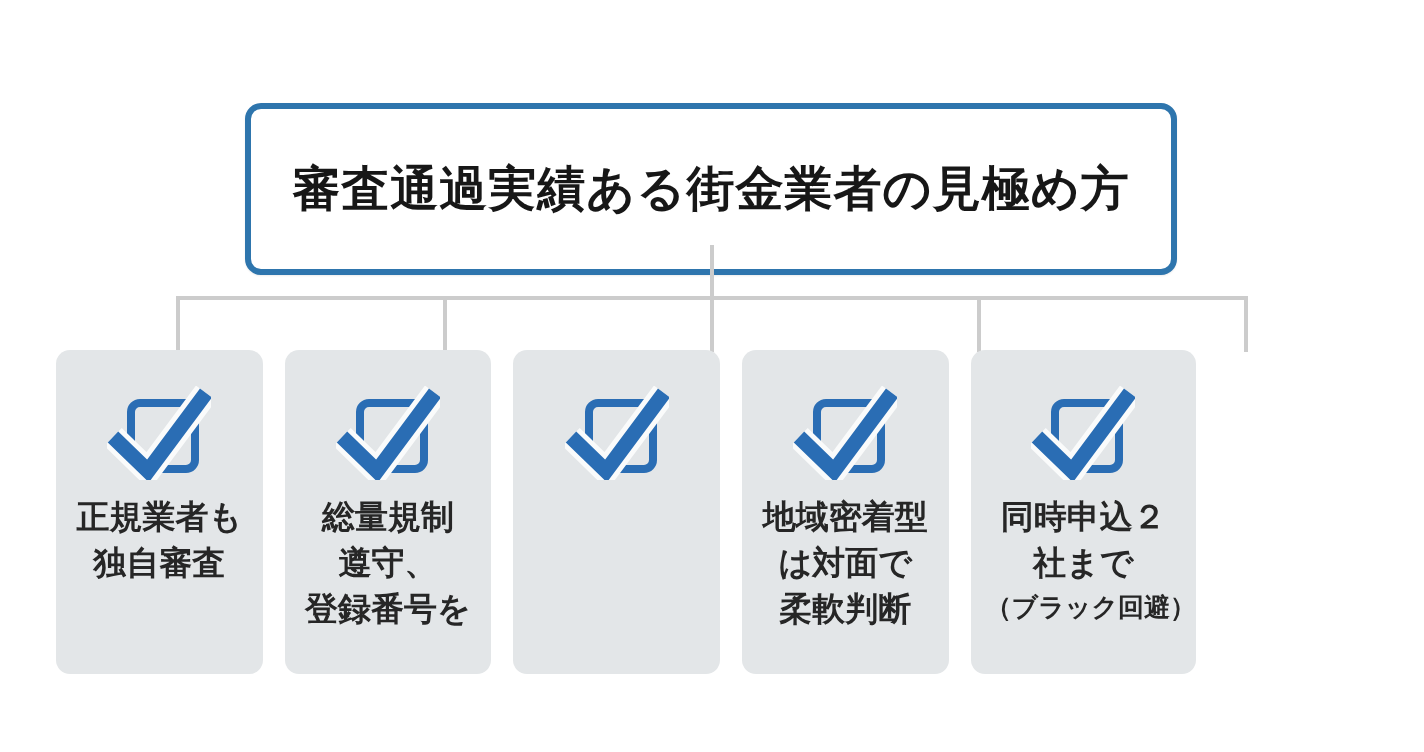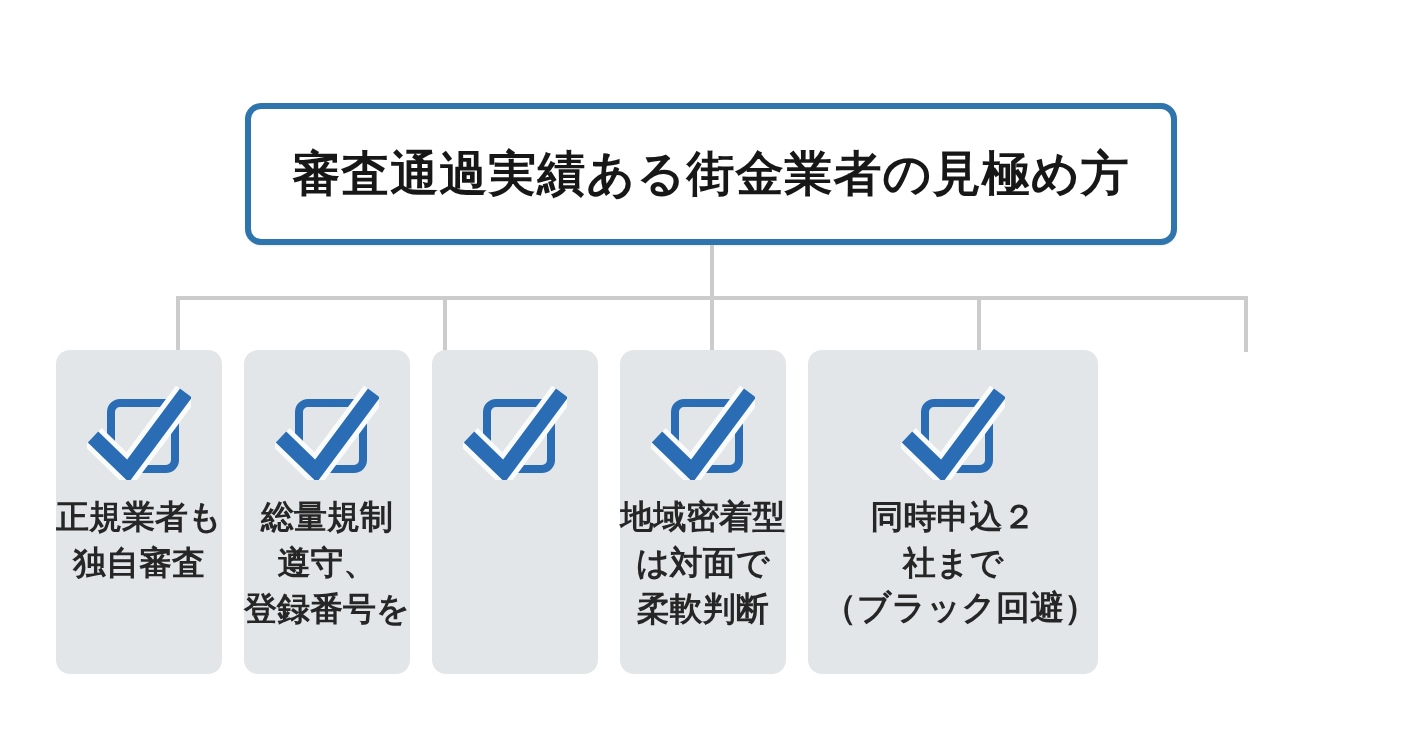--- a/index.html
+++ b/index.html
@@ -2,53 +2,53 @@
 <html><head>
 <meta charset="utf-8">
 <style>
   html, body { margin:0; padding:0; background:#ffffff; }
   .canvas {
     position:relative; width:1424px; height:752px; overflow:hidden;
     background:#ffffff;
     font-family:"Liberation Sans","DejaVu Sans",sans-serif;
   }
   .title-box {
-    position:absolute; left:245px; top:103px; width:932px; height:142px;
+    position:absolute; left:245px; top:103px; width:932px; height:172px;
     box-sizing:border-box; background:#ffffff;
     border:6px solid #2e75ad; border-radius:16px;
     display:flex; align-items:center; justify-content:center;
     box-shadow:0 1px 2px rgba(0,0,0,0.08);
   }
   .title-text {
     font-size:48px; font-weight:bold; color:#171717; letter-spacing:1px;
     white-space:nowrap;
   }
   .connector { position:absolute; background:#cccccc; }
   .stem  { left:710px; top:245px; width:4px; height:55px; }
   .bar   { left:176px; top:296px; width:1070px; height:4px; }
   .drop1 { left:176px;  top:296px; width:4px; height:56px; }
   .drop2 { left:443px;  top:296px; width:4px; height:56px; }
   .drop3 { left:710px;  top:296px; width:4px; height:56px; }
   .drop4 { left:977px;  top:296px; width:4px; height:56px; }
   .drop5 { left:1244px; top:296px; width:4px; height:56px; }
   .cards {
-    position:absolute; left:56px; top:350px; width:1042px; height:324px;
+    position:absolute; left:56px; top:350px; width:1140px; height:324px;
     display:flex; gap:22px;
   }
   .card {
     flex:1; background:#e3e6e8; border-radius:14px;
     display:flex; flex-direction:column; align-items:center;
     padding-top:36px; box-sizing:border-box;
   }
   .check { width:104px; height:94px; margin-bottom:14px; flex:none; }
   .card-text {
     text-align:center; font-weight:bold; color:#262626;
     font-size:33px; line-height:46px; white-space:nowrap;
   }
-  .card-text .note { font-size:34px; line-height:42px;margin-left:15px; }
+  .card-text .note { font-size:26px; line-height:42px;margin-left:15px; }
 </style>
 </head>
 <body>
 
 <div class="canvas">
 
   <div class="title-box">
     <span class="title-text">審査通過実績ある街金業者の見極め方</span>
   </div>
 

